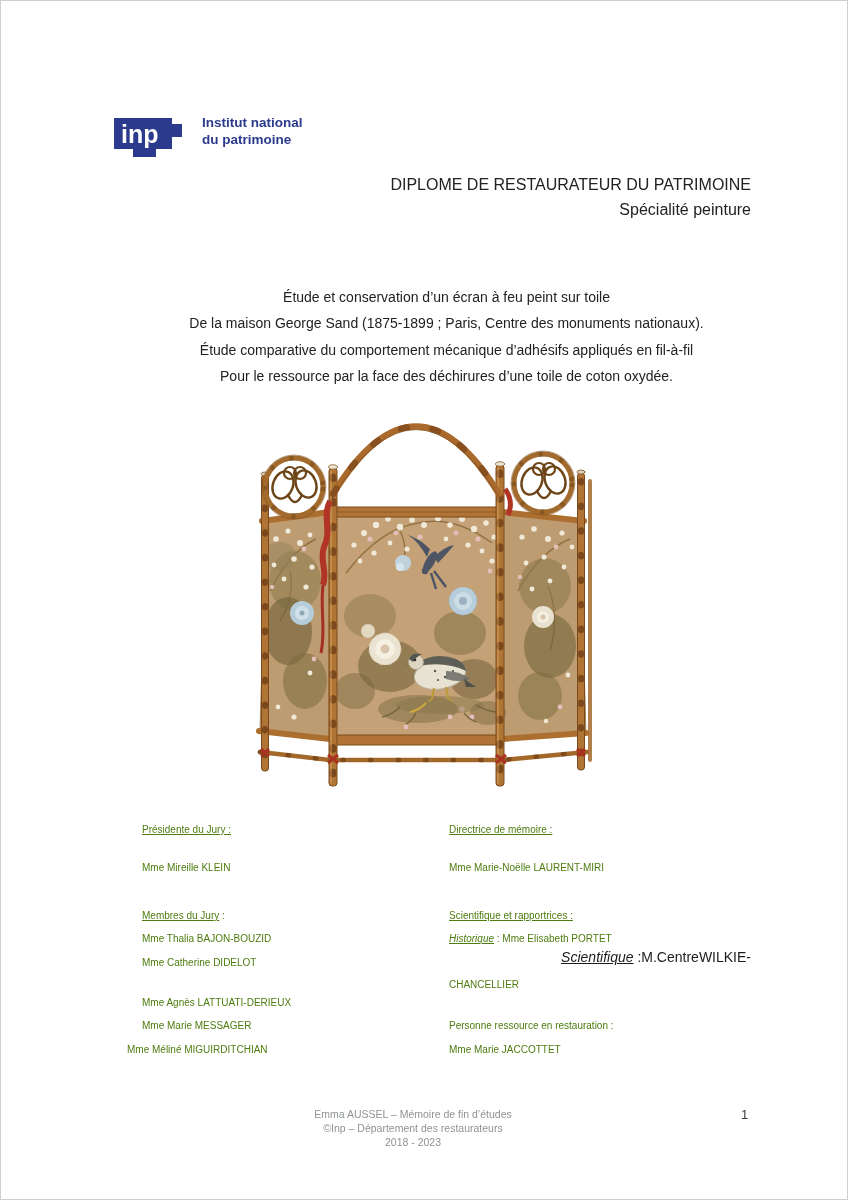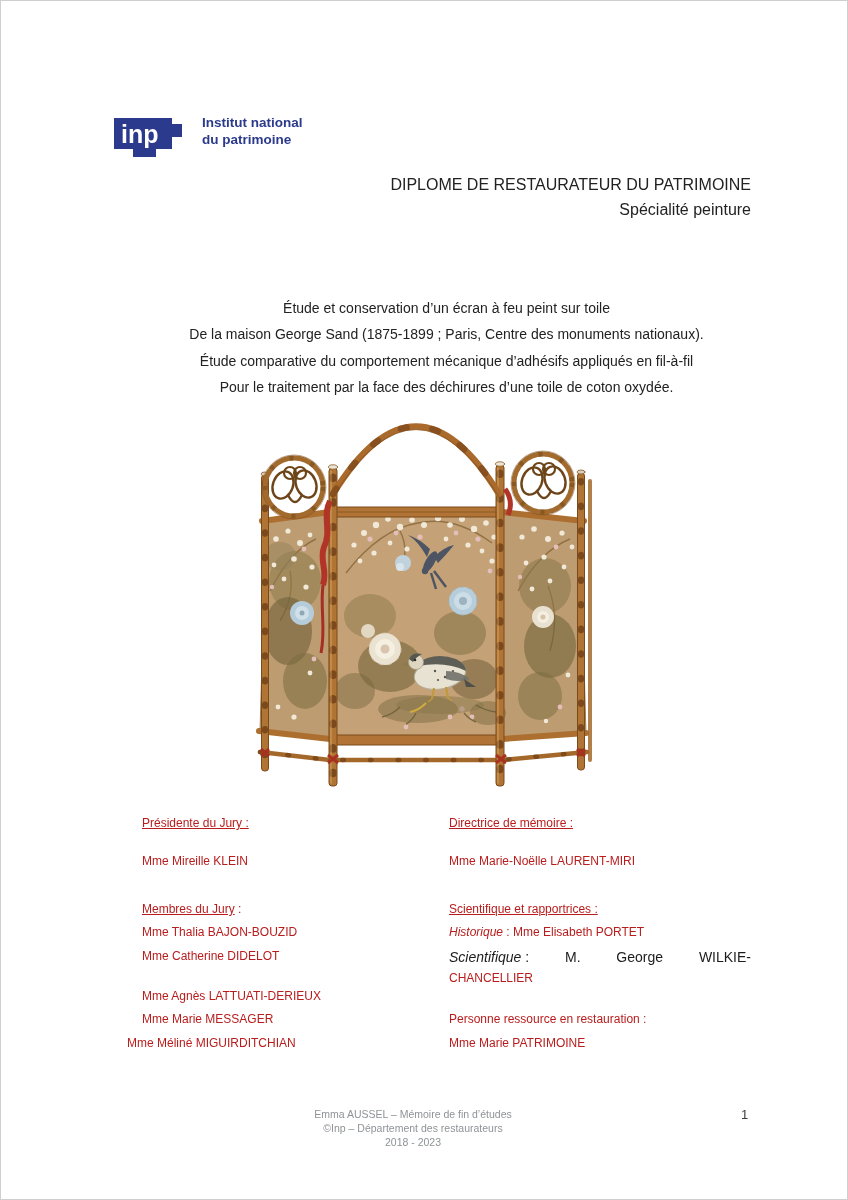--- a/index.html
+++ b/index.html
@@ -5,26 +5,26 @@
   html,body{margin:0;padding:0;background:#ffffff;}
   .page{
     position:relative;width:848px;height:1200px;margin:0 auto;background:#ffffff;
     border:1px solid #cfcfcf;box-sizing:border-box;overflow:hidden;
     font-family:"Liberation Sans","DejaVu Sans",sans-serif;color:#1c1c1c;
   }
   .abs{position:absolute;white-space:nowrap;}
   .logo-name{font-size:13.5px;font-weight:bold;color:#2b3a8c;line-height:16.5px;margin-left:18px;}
   .hdr{font-size:16px;color:#222;text-align:right;line-height:25px;}
   .title-block{font-size:14px;color:#222;text-align:center;line-height:26.3px;white-space:nowrap;}
-  .col-line{font-size:12px;color:#b91c1c;}
+  .col-line{font-size:10px;color:#4d7c0f;margin-top:8px;}
   .u{text-decoration:underline;}
-  .sci-row{display:flex;justify-content:space-between;width:302px;font-size:14px;}
+  .sci-row{display:flex;justify-content:flex-end;width:302px;font-size:14px;}
   .footer{font-size:10.5px;color:#8f9396;text-align:center;line-height:14px;}
   .pageno{font-size:13px;color:#3c3c3c;}
-  i{font-style:italic;}
+  i{font-style:italic;text-decoration:underline;}
 </style>
 </head>
 <body>
 
 <div class="page">
 
   <svg class="abs" style="left:112px;top:111px" width="80" height="48" viewBox="0 0 80 48">
     <rect x="1" y="6" width="58" height="31" fill="#2b3a8c"></rect>
     <rect x="59" y="12" width="10" height="13" fill="#2b3a8c"></rect>
     <rect x="20" y="37" width="23" height="8" fill="#2b3a8c"></rect>
@@ -33,25 +33,25 @@
   <div class="abs logo-name" style="left:183px;top:114px">
     <div>Institut national</div>
     <div>du patrimoine</div>
   </div>
 
   <div class="abs hdr" style="left:300px;top:171px;width:450px">
     <div>DIPLOME DE RESTAURATEUR DU PATRIMOINE</div>
     <div>Spécialité peinture</div>
   </div>
 
-  <div class="abs title-block" style="left:141px;top:294px;width:609px">
+  <div class="abs title-block" style="left:141px;top:283px;width:609px">
     <div>Étude et conservation d’un écran à feu peint sur toile</div>
     <div>De la maison George Sand (1875-1899 ; Paris, Centre des monuments nationaux).</div>
     <div>Étude comparative du comportement mécanique d’adhésifs appliqués en fil-à-fil</div>
-    <div>Pour le traitement par la face des déchirures d’une toile de coton oxydée.</div>
+    <div>Pour le ressource par la face des déchirures d’une toile de coton oxydée.</div>
   </div>
 
   <svg class="abs" style="left:249px;top:420px" width="360" height="378" viewBox="0 0 360 378">
 
     <g>
       <polygon points="16,101 79,93 79,318 10,311" fill="#bd9c72" stroke="#a18257" stroke-width="1"></polygon>
       <rect x="84" y="92" width="163" height="226" fill="#c4a176" stroke="#a18257" stroke-width="1"></rect>
       <polygon points="253,93 330,101 336,314 253,318" fill="#bd9c72" stroke="#a18257" stroke-width="1"></polygon>
     </g>
 
@@ -292,27 +292,27 @@
   <div class="abs col-line" style="left:126px;top:1035px">Mme Méliné MIGUIRDITCHIAN</div>
 
   <div class="abs col-line u" style="left:448px;top:815px">Directrice de mémoire :</div>
   <div class="abs col-line" style="left:448px;top:853px">Mme Marie-Noëlle LAURENT-MIRI</div>
 
   <div class="abs col-line u" style="left:448px;top:901px">Scientifique et rapportrices :</div>
   <div class="abs col-line" style="left:448px;top:924px"><i>Historique</i><span> : Mme Elisabeth PORTET</span></div>
   <div class="abs sci-row" style="left:448px;top:948px">
     <span><i>Scientifique</i><span> :</span></span>
     <span>M.</span>
-    <span>George</span>
+    <span>Centre</span>
     <span>WILKIE-</span>
   </div>
   <div class="abs col-line" style="left:448px;top:970px">CHANCELLIER</div>
 
   <div class="abs col-line" style="left:448px;top:1011px">Personne ressource en restauration :</div>
-  <div class="abs col-line" style="left:448px;top:1035px">Mme Marie PATRIMOINE</div>
+  <div class="abs col-line" style="left:448px;top:1035px">Mme Marie JACCOTTET</div>
 
   <div class="abs footer" style="left:262px;top:1106px;width:300px">
     <div>Emma AUSSEL – Mémoire de fin d’études</div>
     <div>©Inp – Département des restaurateurs</div>
     <div>2018 - 2023</div>
   </div>
   <div class="abs pageno" style="left:740px;top:1106px">1</div>
 
 </div>
 

